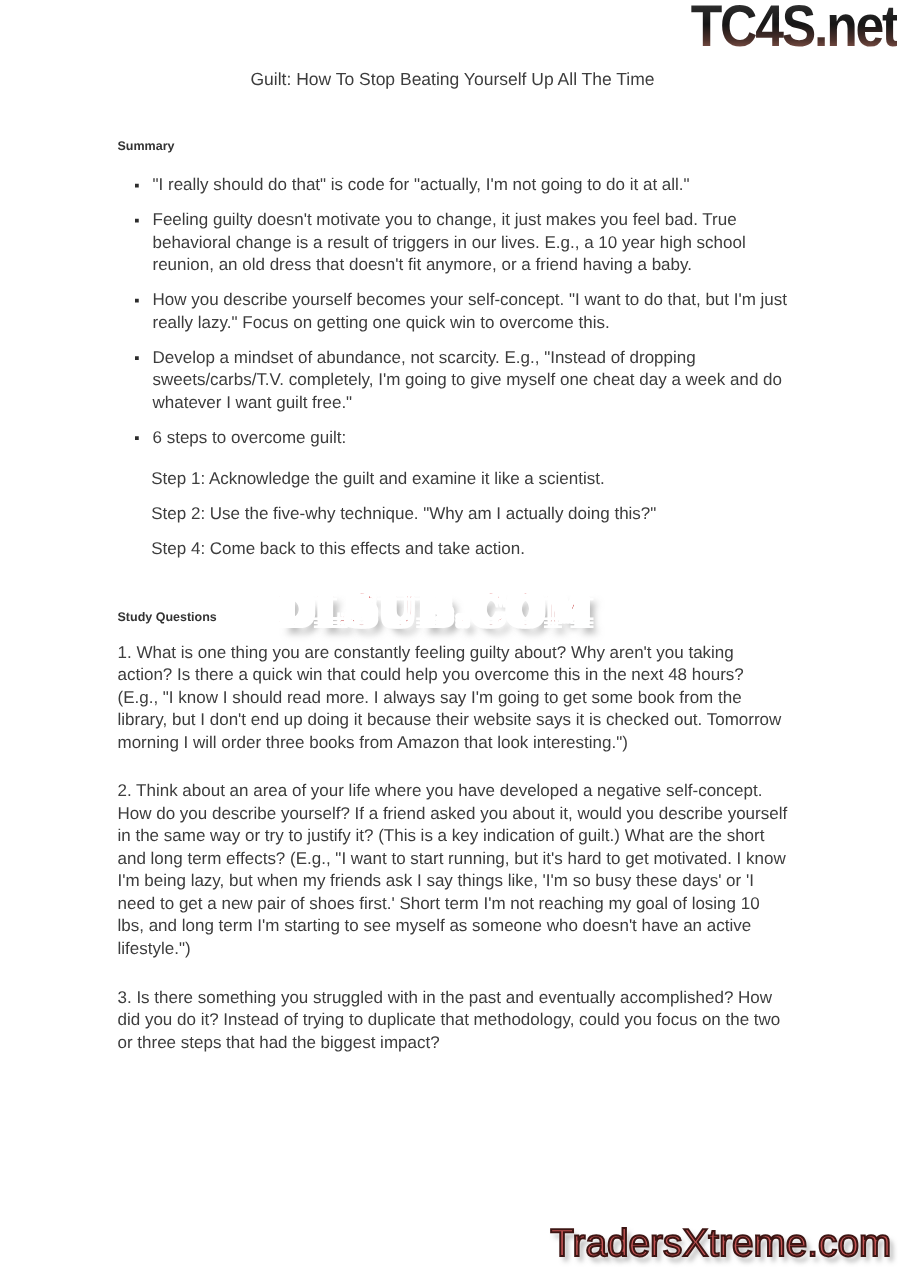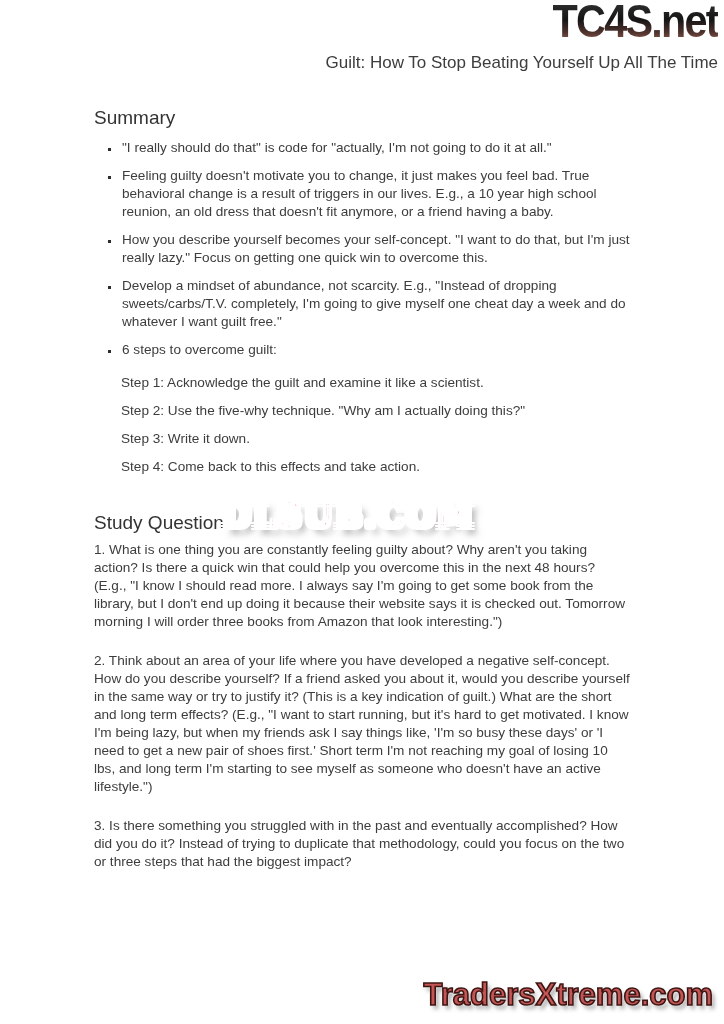--- a/index.html
+++ b/index.html
@@ -32,31 +32,31 @@
     -webkit-background-clip: text;
     background-clip: text;
   }
   @supports (-webkit-background-clip: text) {
     .tc4s-logo { color: transparent; }
   }
 
   
   .doc-title {
     margin: 52px 0 0 0;
-    text-align: right;
-    font-size: 17px;
+    text-align: center;
+    font-size: 14px;
     font-weight: normal;
     line-height: 22px;
     color: #3d3d3d;
   }
   .content { padding: 0 88px; }
   .section-heading {
     margin: 0;
-    font-size: 19px;
-    font-weight: normal;
+    font-size: 10px;
+    font-weight: bold;
     line-height: 16px;
     color: #333333;
   }
   .summary-heading-row { margin-top: 36px; }
   ul.summary-list {
     margin: 13px 0 0 0;
     padding-left: 27px;
     list-style-type: square;
   }
   ul.summary-list li {
@@ -95,21 +95,21 @@
 
   .question { margin: 10px 0 0 0; line-height: 18px; }
   .question + .question { margin-top: 21px; }
 
   
   .traders-logo {
     position: absolute;
     top: 976px;
     right: 5px;
     font-family: "Liberation Sans", sans-serif;
-    font-weight: bold;
+    font-weight: normal;
     font-size: 31px;
     line-height: 1.2;
     letter-spacing: 0px;
     color: #c45555;
     -webkit-text-stroke: 1.6px #3c1513;
     text-shadow:
       0 0 2px #ffffff, 0 0 3px #f2f2f2,
       3px 4px 4px rgba(90,90,90,0.55);
   }
 </style>
@@ -132,21 +132,20 @@
       <li><span>"I really should do that" is code for "actually, I'm not going to do it at all."</span></li>
       <li><span>Feeling guilty doesn't motivate you to change, it just makes you feel bad. True behavioral change is a result of triggers in our lives. E.g., a 10 year high school reunion, an old dress that doesn't fit anymore, or a friend having a baby.</span></li>
       <li><span>How you describe yourself becomes your self-concept. "I want to do that, but I'm just really lazy." Focus on getting one quick win to overcome this.</span></li>
       <li><span>Develop a mindset of abundance, not scarcity. E.g., "Instead of dropping sweets/carbs/T.V. completely, I'm going to give myself one cheat day a week and do whatever I want guilt free."</span></li>
       <li><span>6 steps to overcome guilt:</span></li>
     </ul>
 
     <div class="steps">
       <p>Step 1: Acknowledge the guilt and examine it like a scientist.</p>
       <p>Step 2: Use the five-why technique. "Why am I actually doing this?"</p>
-      <p>Step 3: Write it down.</p>
       <p>Step 4: Come back to this effects and take action.</p>
     </div>
 
     <div class="sq-head-row">
       <h2 class="section-heading">Study Questions</h2>
       <div class="dlsub-logo">DLSUB.COM</div>
     </div>
 
     <p class="question">1. What is one thing you are constantly feeling guilty about? Why aren't you taking action? Is there a quick win that could help you overcome this in the next 48 hours? (E.g., "I know I should read more. I always say I'm going to get some book from the library, but I don't end up doing it because their website says it is checked out. Tomorrow morning I will order three books from Amazon that look interesting.")</p>
     <p class="question">2. Think about an area of your life where you have developed a negative self-concept. How do you describe yourself? If a friend asked you about it, would you describe yourself in the same way or try to justify it? (This is a key indication of guilt.) What are the short and long term effects? (E.g., "I want to start running, but it's hard to get motivated. I know I'm being lazy, but when my friends ask I say things like, 'I'm so busy these days' or 'I need to get a new pair of shoes first.' Short term I'm not reaching my goal of losing 10 lbs, and long term I'm starting to see myself as someone who doesn't have an active lifestyle.")</p>

